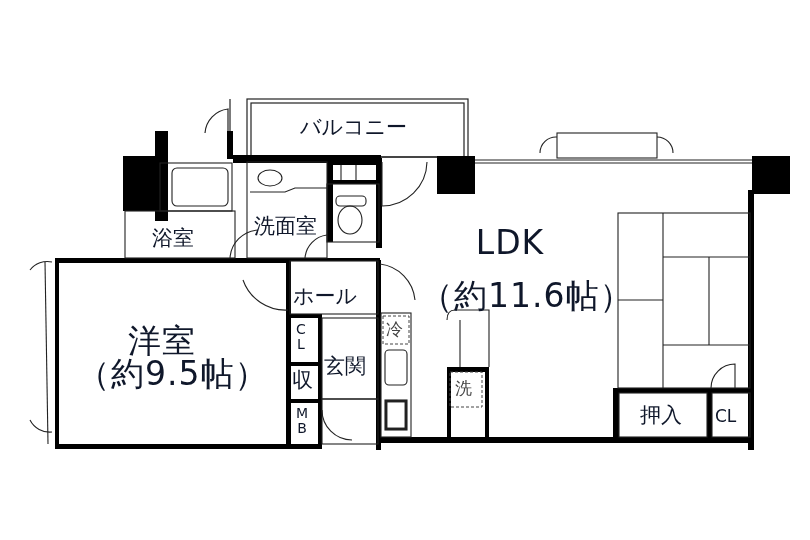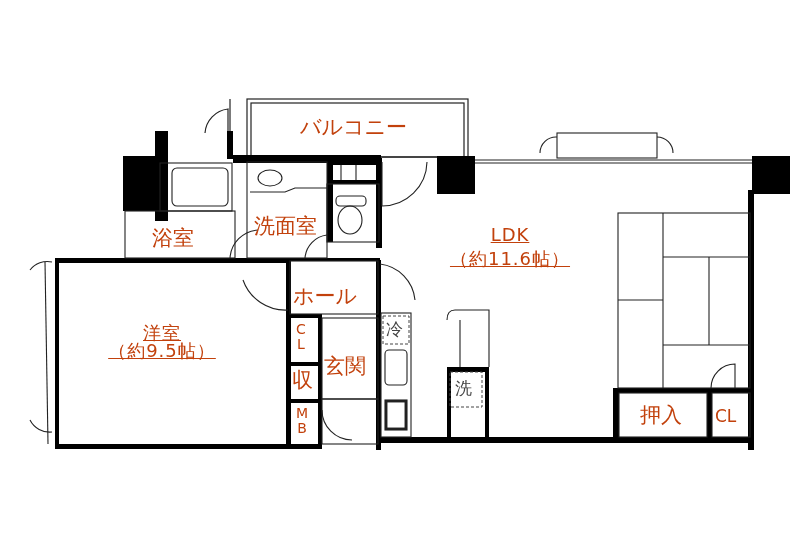--- a/index.html
+++ b/index.html
@@ -1,20 +1,20 @@
 <!DOCTYPE html>
 <html><head>
 <meta charset="utf-8">
 <style>
   html, body { margin:0; padding:0; background:#ffffff; }
   body { width:810px; height:540px; position:relative; overflow:hidden;
          font-family:"DejaVu Sans","Liberation Sans",sans-serif; color:#111; }
   #plan { position:absolute; left:0; top:0; width:810px; height:540px; }
-  .lbl { position:absolute; white-space:nowrap; color:#c2410c; line-height:1; }
-  .big { font-size:18px; letter-spacing:1px;text-decoration:underline; }
+  .lbl { position:absolute; white-space:nowrap; color:#0f172a; line-height:1; }
+  .big { font-size:33px; letter-spacing:1px; }
   .mid { font-size:21px; }
   .sm  { font-size:17px; }
   .vert { display:flex; flex-direction:column; align-items:center; font-size:14px; line-height:15px; }
   .room { position:absolute; }
   .center { text-align:center; }
 </style>
 </head>
 <body>
 
 <div id="plan">
@@ -135,21 +135,21 @@
       <rect x="383" y="316" width="26" height="28"></rect>
       <rect x="450" y="372" width="32" height="35"></rect>
     </g>
   </svg>
 
   
   <div class="lbl mid room" style="left:300px;top:117px;">バルコニー</div>
 
   <div class="room center" style="left:420px;top:226px;width:180px;">
     <div class="lbl big" style="position:static;">LDK</div>
-    <div class="lbl big" style="position:static;margin-top:6px;">（約11.6帖）</div>
+    <div class="lbl big" style="position:static;margin-top:20px;">（約11.6帖）</div>
   </div>
 
   <div class="room center" style="left:77px;top:324px;width:170px;">
     <div class="lbl big" style="position:static;">洋室</div>
     <div class="lbl big" style="position:static;">（約9.5帖）</div>
   </div>
 
 
   <div class="lbl mid" style="left:152px;top:228px;">浴室</div>
   <div class="lbl mid" style="left:254px;top:216px;">洗面室</div>

